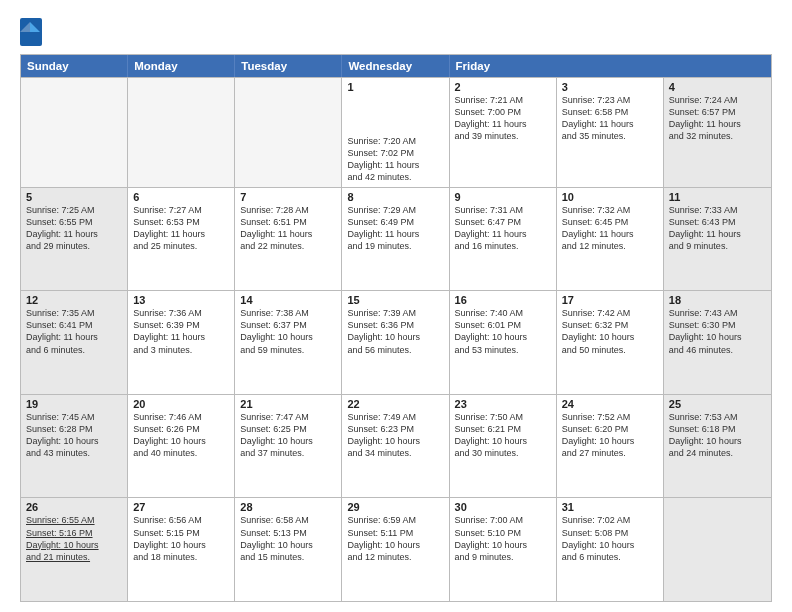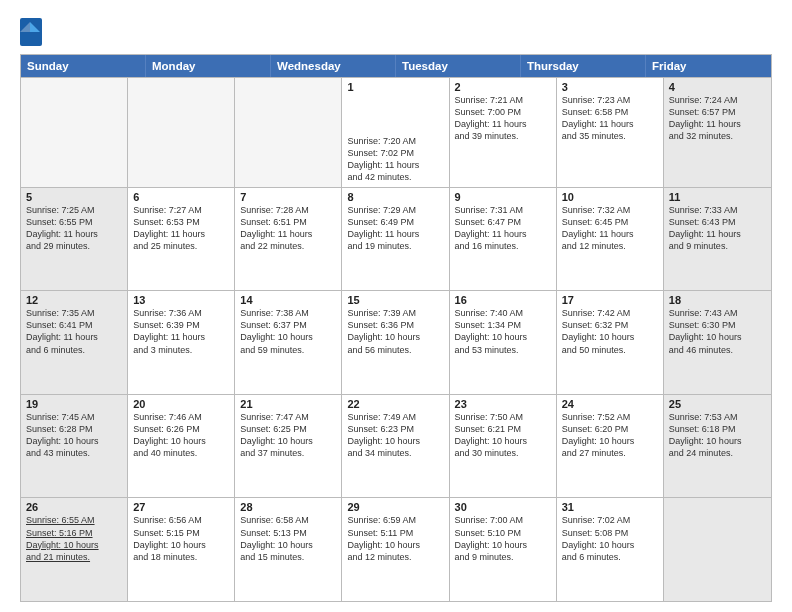--- a/index.html
+++ b/index.html
@@ -55,21 +55,21 @@
       color: #444;
     }
     .calendar {
       flex: 1;
       display: flex;
       flex-direction: column;
       border: 1px solid #bbb;
     }
     .cal-header {
       display: grid;
-      grid-template-columns: repeat(6, 1fr);
+      grid-template-columns: repeat(7, 1fr);
       background: #3c6eb4;
     }
     .cal-header-cell {
       color: #fff;
       font-size: 11.5px;
       font-weight: bold;
       padding: 5px 6px;
       text-align: left;
       border-right: 1px solid #5580c0;
     }
@@ -129,23 +129,22 @@
     <div class="title-block">
       <div class="month-title"></div>
       <div class="subtitle"></div>
     </div>
   </div>
 
   <div class="calendar">
     <div class="cal-header">
     <div class="cal-header-cell">Sunday</div>
         <div class="cal-header-cell">Monday</div>
+        <div class="cal-header-cell">Tuesday</div>
         <div class="cal-header-cell">Wednesday</div>
-        <div class="cal-header-cell">Tuesday</div>
-        <div class="cal-header-cell">Thursday</div>
         <div class="cal-header-cell">Friday</div>
       </div>
     <div class="cal-body">
     <div class="cal-row">
           <div class="cal-cell empty"></div>
           <div class="cal-cell empty"></div>
           <div class="cal-cell empty"></div>
           <div class="cal-cell">
             <span class="day-num">1</span>
             <div class="cell-text" style="white-space: pre-line; margin-top: 42px;">Sunrise: 7:20 AM
@@ -251,21 +250,21 @@
           <div class="cal-cell">
             <span class="day-num">15</span>
             <div class="cell-text" style="white-space: pre-line;">Sunrise: 7:39 AM
 Sunset: 6:36 PM
 Daylight: 10 hours
 and 56 minutes.</div>
           </div>
           <div class="cal-cell">
             <span class="day-num">16</span>
             <div class="cell-text" style="white-space: pre-line;">Sunrise: 7:40 AM
-Sunset: 1:34 PM
+Sunset: 6:01 PM
 Daylight: 10 hours
 and 53 minutes.</div>
           </div>
           <div class="cal-cell">
             <span class="day-num">17</span>
             <div class="cell-text" style="white-space: pre-line;">Sunrise: 7:42 AM
 Sunset: 6:32 PM
 Daylight: 10 hours
 and 50 minutes.</div>
           </div>

